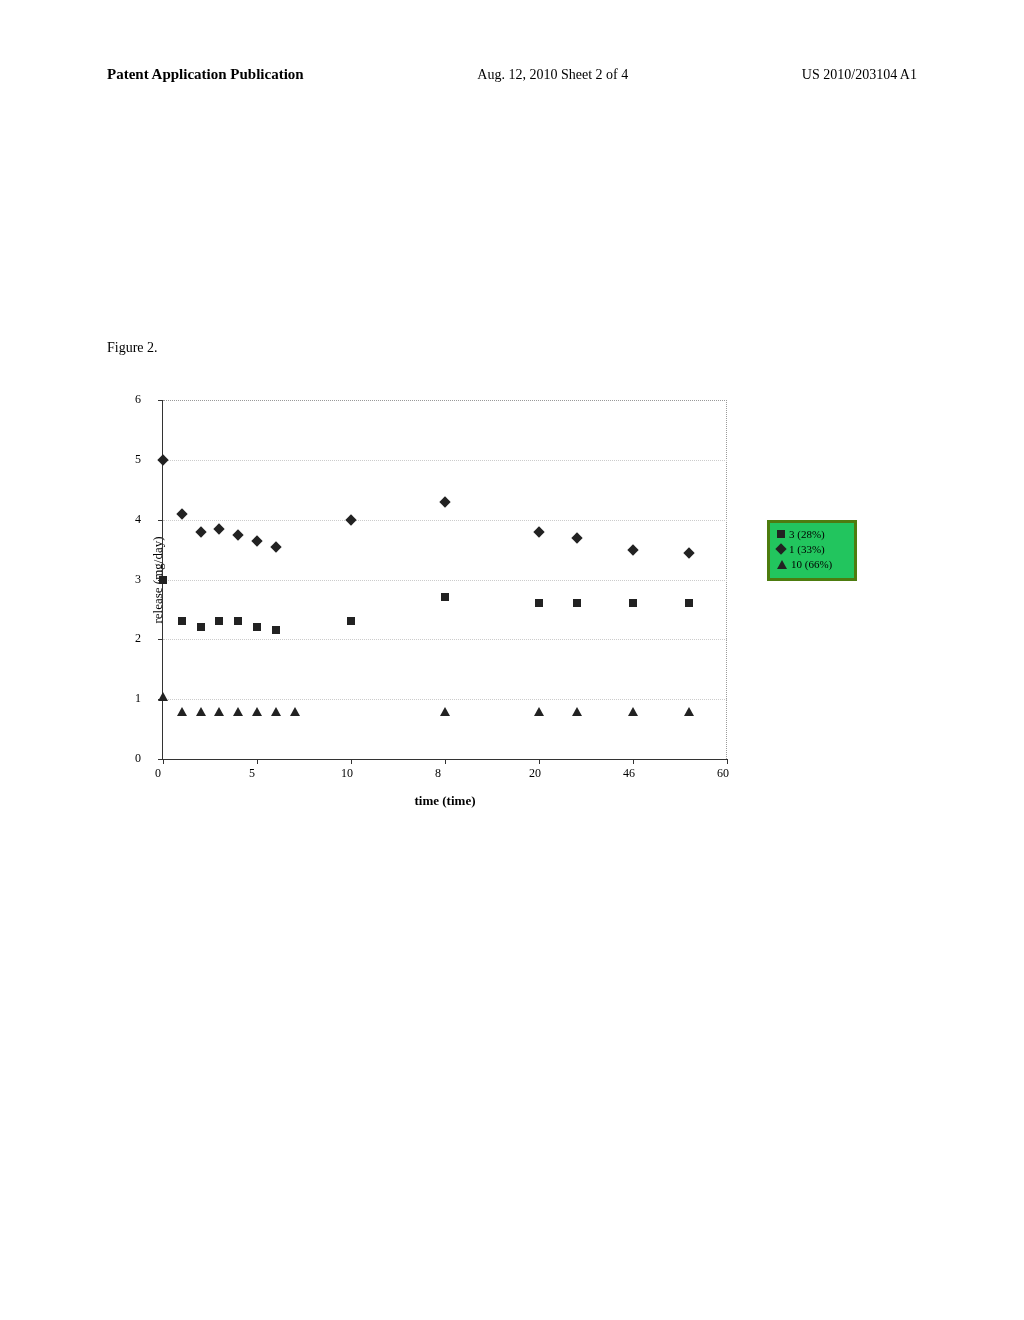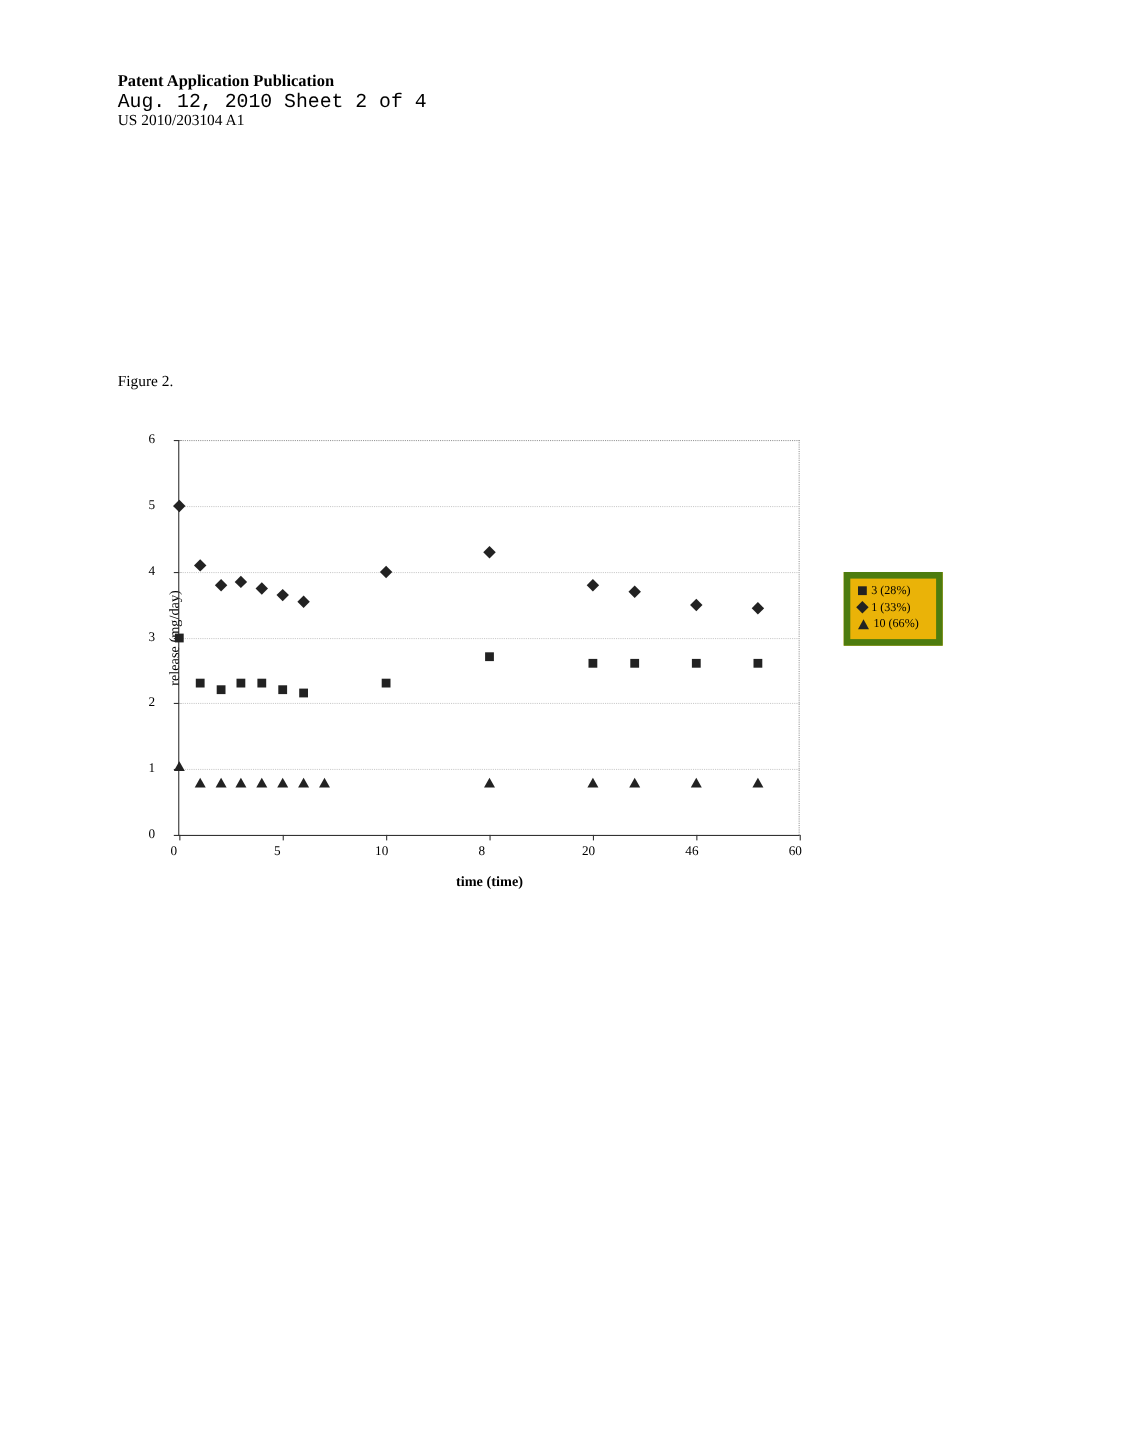--- a/index.html
+++ b/index.html
@@ -21,31 +21,29 @@
 
     .header {
       position: absolute;
       top: 66px;
       left: 107px;
       right: 107px;
       display: flex;
       justify-content: space-between;
       align-items: baseline;
       font-size: 14px;
-      flex-direction: column;
     }
 
     .header-left {
       font-weight: bold;
       font-size: 15px;
     }
 
     .header-center {
-      font-size: 18px;
-      font-family: Liberation Mono, monospace;
+      font-size: 14px;
     }
 
     .header-right {
       font-size: 14px;
     }
 
     .figure-label {
       position: absolute;
       top: 340px;
       left: 107px;
@@ -87,24 +85,24 @@
       width: 1px;
       border-right: 1px dotted #999;
     }
 
     
     .legend {
       position: absolute;
       right: 0;
       top: 120px;
       width: 90px;
-      border: 6px solid #4d7c0f;
+      border: 3px solid #4d7c0f;
       padding: 5px 7px;
       font-size: 11px;
-      background: #eab308;
+      background: #22c55e;
     }
 
     .legend-item {
       display: flex;
       align-items: center;
       margin-bottom: 3px;
       gap: 4px;
     }
 
     .legend-square {

